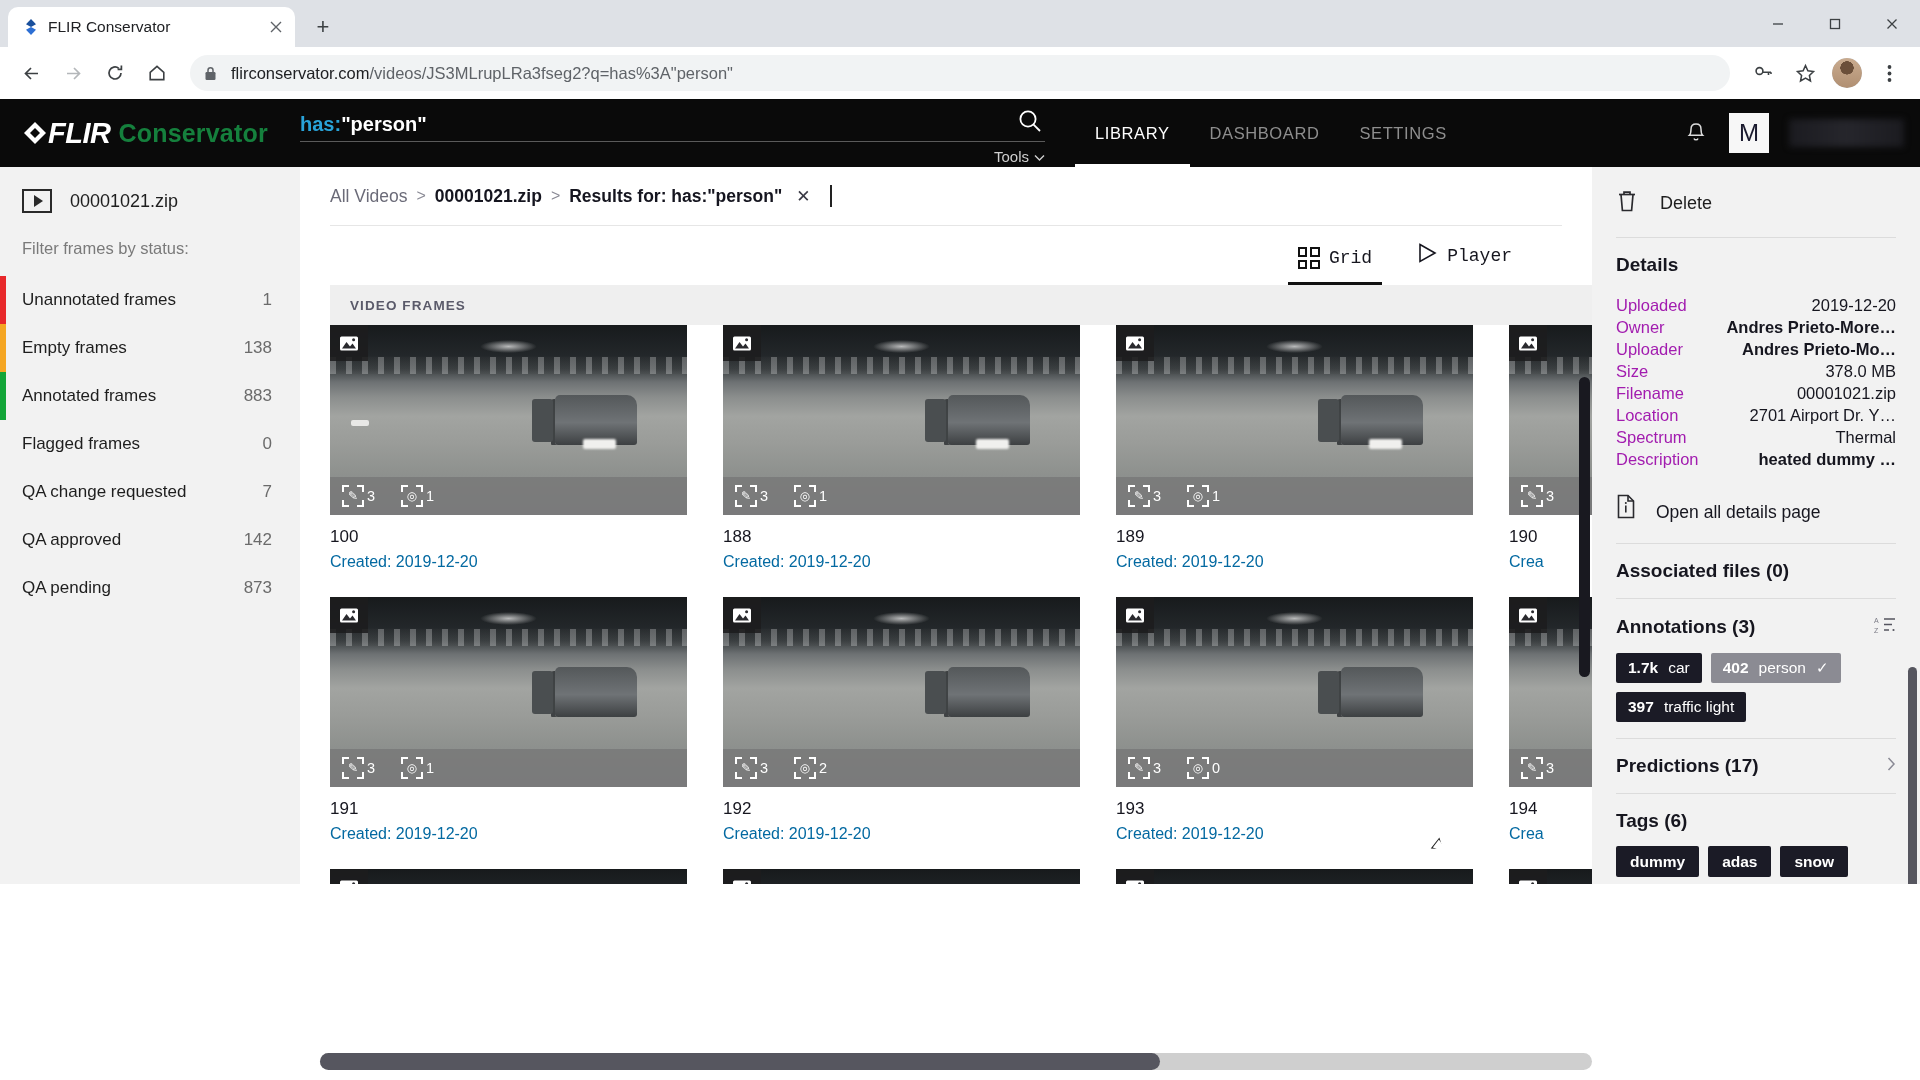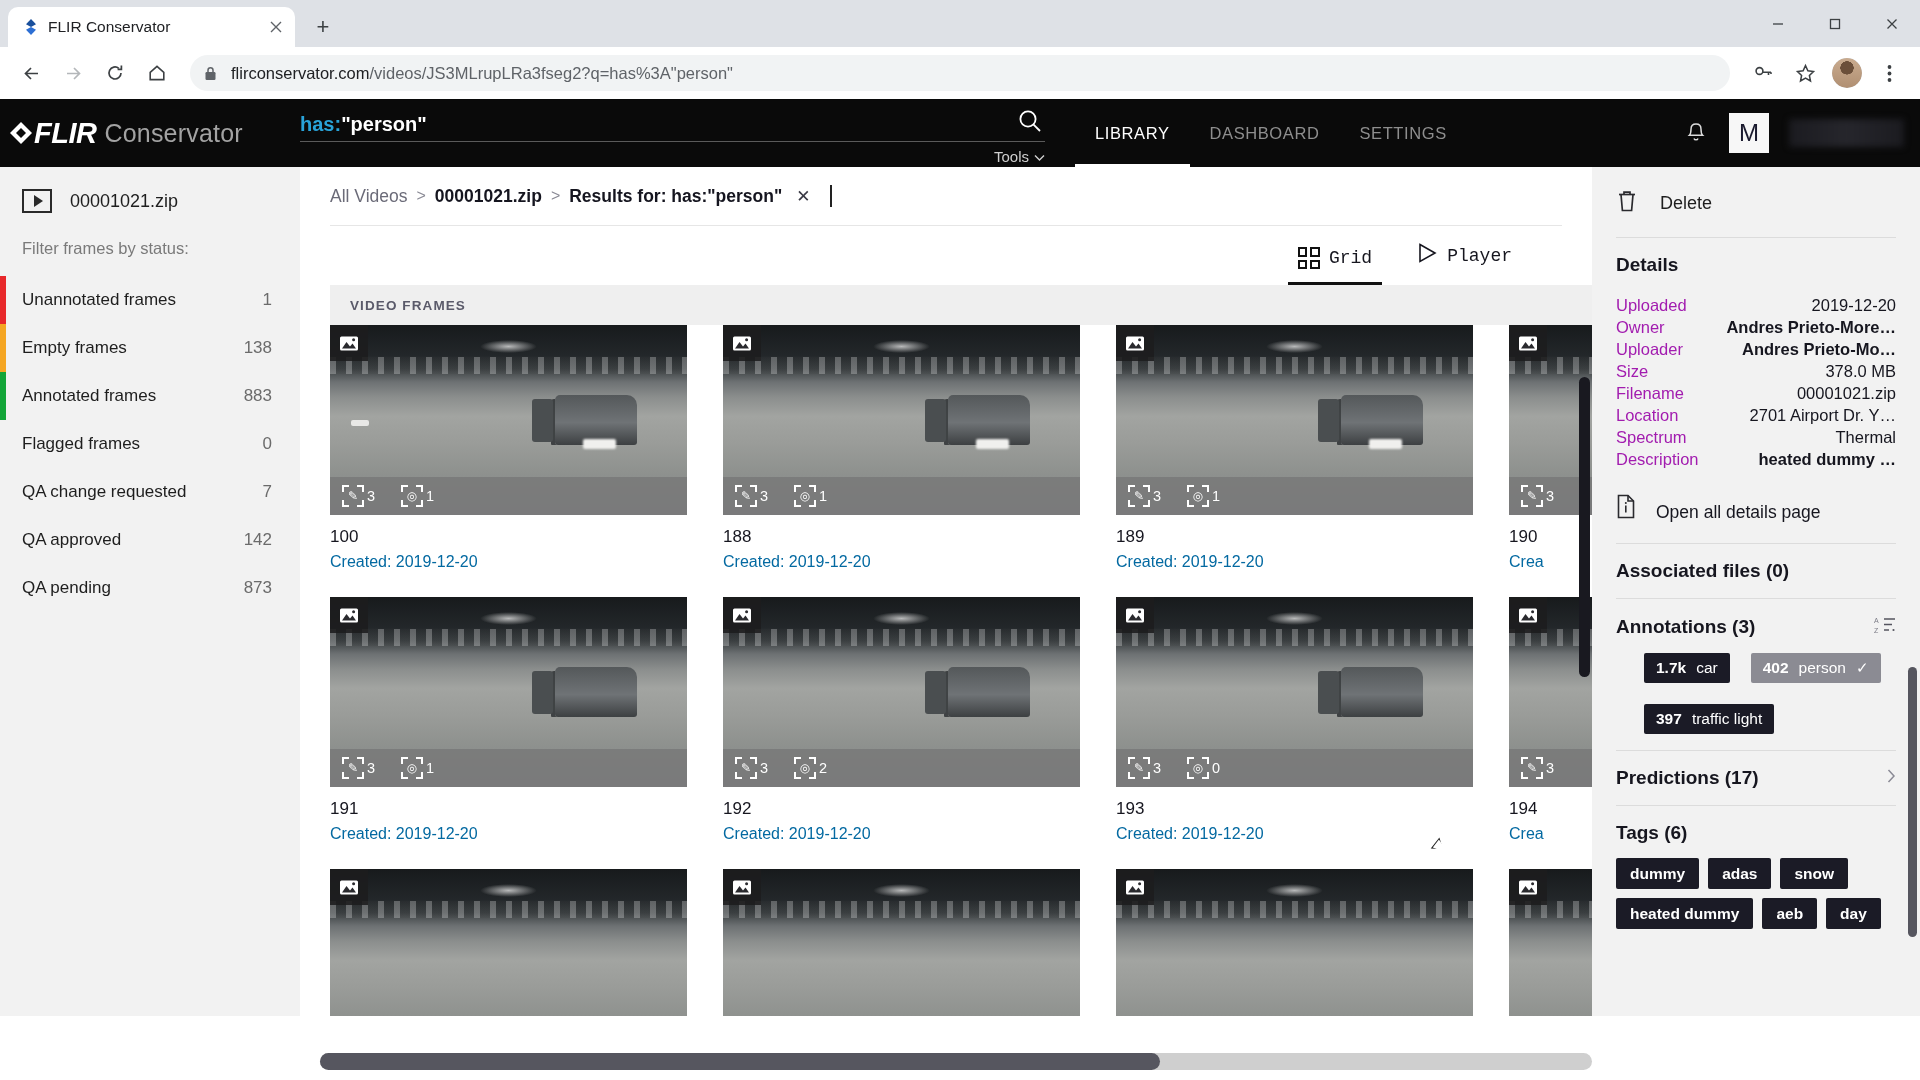--- a/index.html
+++ b/index.html
@@ -4,21 +4,21 @@
 <style>
   * { box-sizing: border-box; margin: 0; padding: 0; }
   html, body {
     width: 1920px; height: 1080px;
     overflow: hidden;
     font-family: "Liberation Sans", sans-serif;
     background: #fff;
   }
 
   
-  .browser { width: 1920px; height: 1016px; display: flex; flex-direction: column; background:#dee1e6; }
+  .browser { width: 1920px; height: 884px; display: flex; flex-direction: column; background:#dee1e6; }
 
   .tabstrip {
     height: 47px; background: #dee1e6;
     display: flex; align-items: flex-end; padding-left: 8px; position: relative;
   }
   .tab {
     height: 40px; width: 287px; background:#fff;
     border-radius: 10px 10px 0 0;
     display:flex; align-items:center; padding: 0 8px 0 14px; gap: 9px;
   }
@@ -45,27 +45,27 @@
   .urltext .u-path { color:#5f6368; }
   .tb-right { display:flex; align-items:center; gap:4px; }
   .avatar-chip { width:30px;height:30px;border-radius:50%;background:#cfd3d8;display:flex;align-items:center;justify-content:center;overflow:hidden; }
   .avatar-chip .face { width:30px;height:30px;border-radius:50%;
      background: radial-gradient(circle at 50% 33%, #6b4f3a 0 26%, rgba(0,0,0,0) 27%), linear-gradient(#c9ab8f,#b08f72); }
 
   
   .app { flex:1; display:flex; flex-direction:column; background:#fff; overflow:hidden; }
 
   .appbar { height:68px; background:#0a0a0a; display:flex; align-items:stretch; flex:none; position:relative; }
-  .logo-wrap { width:300px; display:flex; align-items:center; padding-left:10px; gap:0px; }
+  .logo-wrap { width:300px; display:flex; align-items:center; padding-left:24px; gap:0px; }
   .flir-logo { display:flex; align-items:center; gap:2px; }
   .flir-dia { width:22px;height:22px;background:#fff;
      clip-path: polygon(50% 0,100% 50%,50% 100%,0 50%); position:relative; }
   .flir-dia::after{content:"";position:absolute;inset:6px;background:#0a0a0a;clip-path: polygon(50% 0,100% 50%,50% 100%,0 50%);}
   .flir-word { font-family:"Liberation Sans", sans-serif; font-weight:bold; font-size:29px; color:#fff; letter-spacing:-0.5px; font-style:italic;}
-  .flir-cons { font-size:25px; color:#a3a3a3; font-weight:400; margin-left:6px; letter-spacing:0.2px;}
+  .flir-cons { font-size:25px; color:#15803d; font-weight:700; margin-left:6px; letter-spacing:0.2px;}
 
   .searchzone { width:745px; display:flex; flex-direction:column; justify-content:center; padding-top:4px; }
   .searchrow { display:flex; align-items:flex-end; border-bottom:1px solid #5a5a5a; padding-bottom:5px; }
   .searchtext { flex:1; font-size:20px; color:#fff; font-weight:bold; }
   .searchtext .q-key { color:#29a3d9; font-weight:bold; }
   .search-ico { width:30px;height:30px;display:flex;align-items:center;justify-content:center;color:#fff;flex:none;}
   .toolsrow { display:flex; justify-content:flex-end; margin-top:6px; }
   .tools { font-size:15px; color:#cfcfcf; display:flex; align-items:center; gap:5px; }
 
   .navzone { display:flex; align-items:stretch; margin-left:30px; }
@@ -172,21 +172,21 @@
   .rtitle { font-size:19px; font-weight:bold; color:#16161f; padding: 16px 24px 0 24px; }
   .dtable { padding: 20px 24px 0 24px; }
   .drow { display:flex; justify-content:space-between; align-items:baseline; gap:8px; margin-bottom:3px; }
   .dk { font-size:16.5px; color:#a21caf; white-space:nowrap; }
   .dv { font-size:16.5px; color:#16161f; white-space:nowrap; overflow:hidden; text-overflow:ellipsis; text-align:right;}
   .dv.b { font-weight:bold; }
   .openrow { display:flex; align-items:flex-end; gap:20px; padding: 22px 24px 20px 24px; }
   .opentxt { font-size:17.5px; color:#16161f; }
   .rhead { display:flex; justify-content:space-between; align-items:center; padding: 16px 24px 0 24px; }
   .rhead .t { font-size:19px; font-weight:bold; color:#16161f; }
-  .chiprow { display:flex; flex-wrap:wrap; gap:21px; padding: 14px 24px 16px 24px; margin-left: 28px; }
+  .chiprow { display:flex; flex-wrap:wrap; gap:9px; padding: 14px 24px 16px 24px; }
   .chip { background:#1b1b26; color:#fff; border-radius:2px; height:30px; display:flex; align-items:center; gap:10px; padding: 0 12px; font-size:15.5px; }
   .chip.sel { background:#8b8b93; }
   .chip .cnt { font-weight:bold; }
   .chip .ck { font-size:15px; }
   .tagrow { display:flex; flex-wrap:wrap; gap:9px; padding: 14px 24px 12px 24px; }
   .tag { background:#1b1b26; color:#fff; border-radius:2px; height:31px; display:flex; align-items:center; padding: 0 14px; font-size:15.5px; font-weight:bold;}
   .chev { color:#8a8a95; font-size:16px; }
 
   .rscroll { position:absolute; right:3px; top:500px; width:9px; height:270px; background:#56565f; border-radius:5px; }
 

